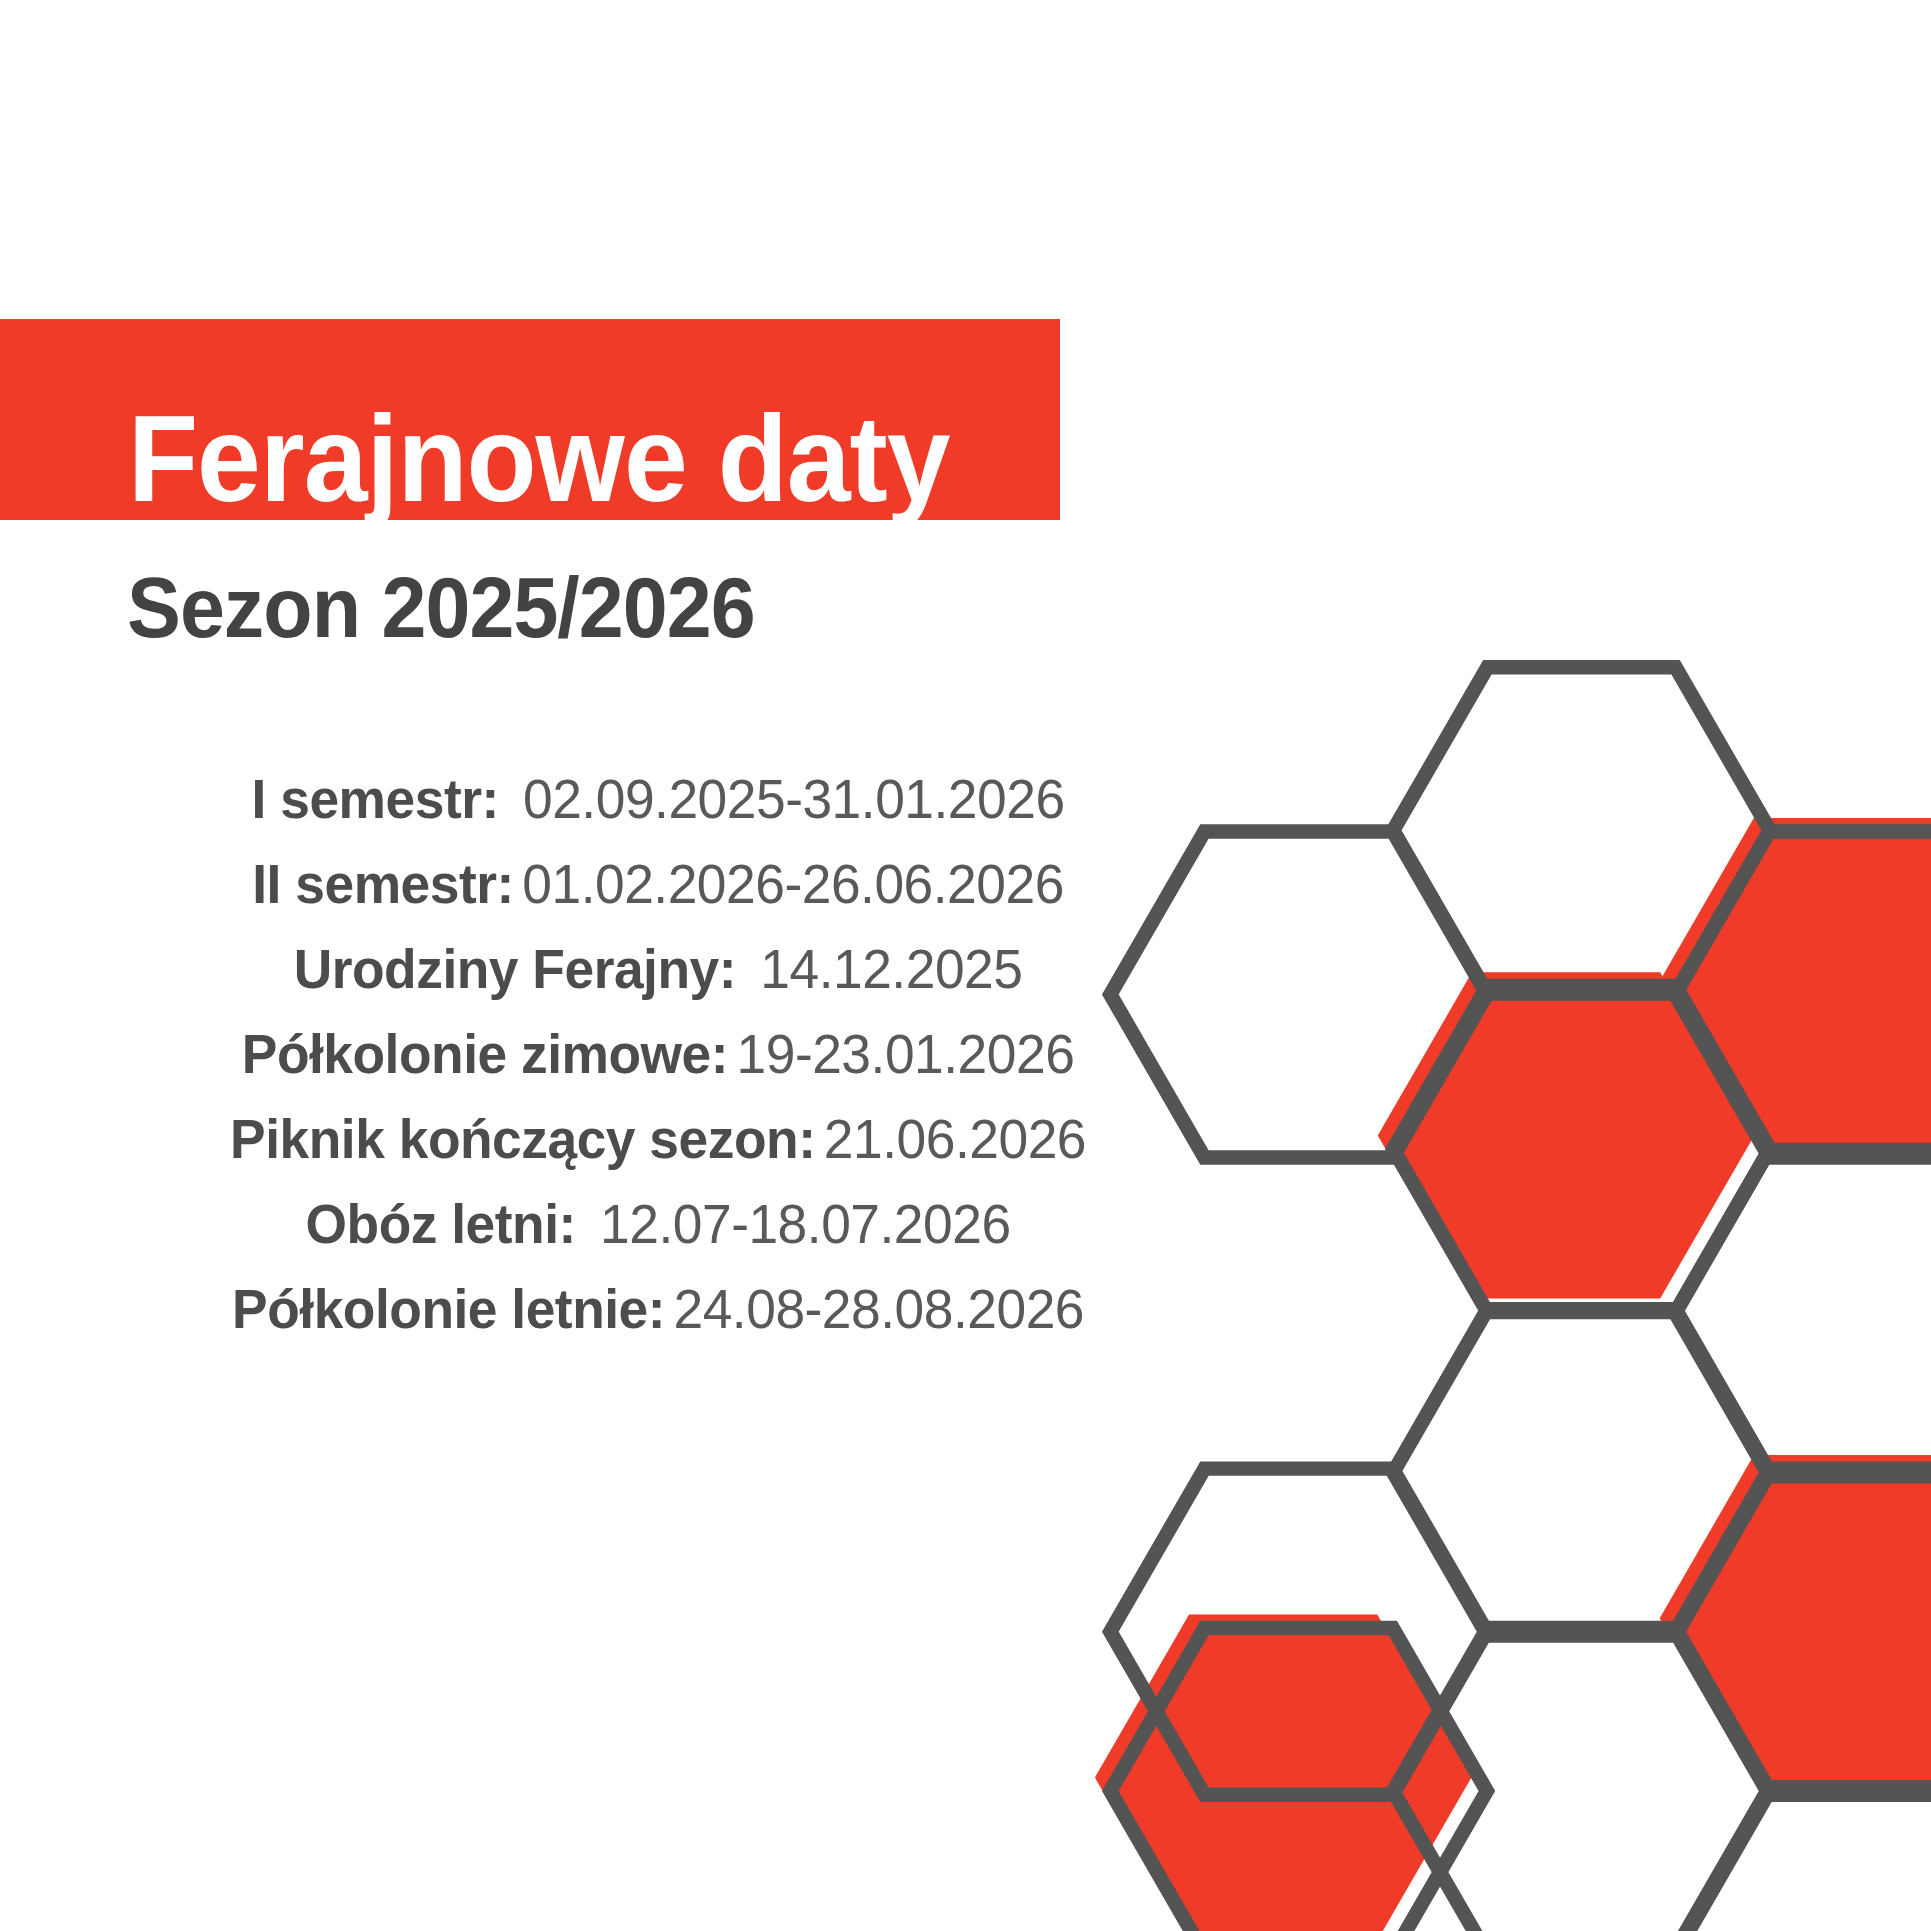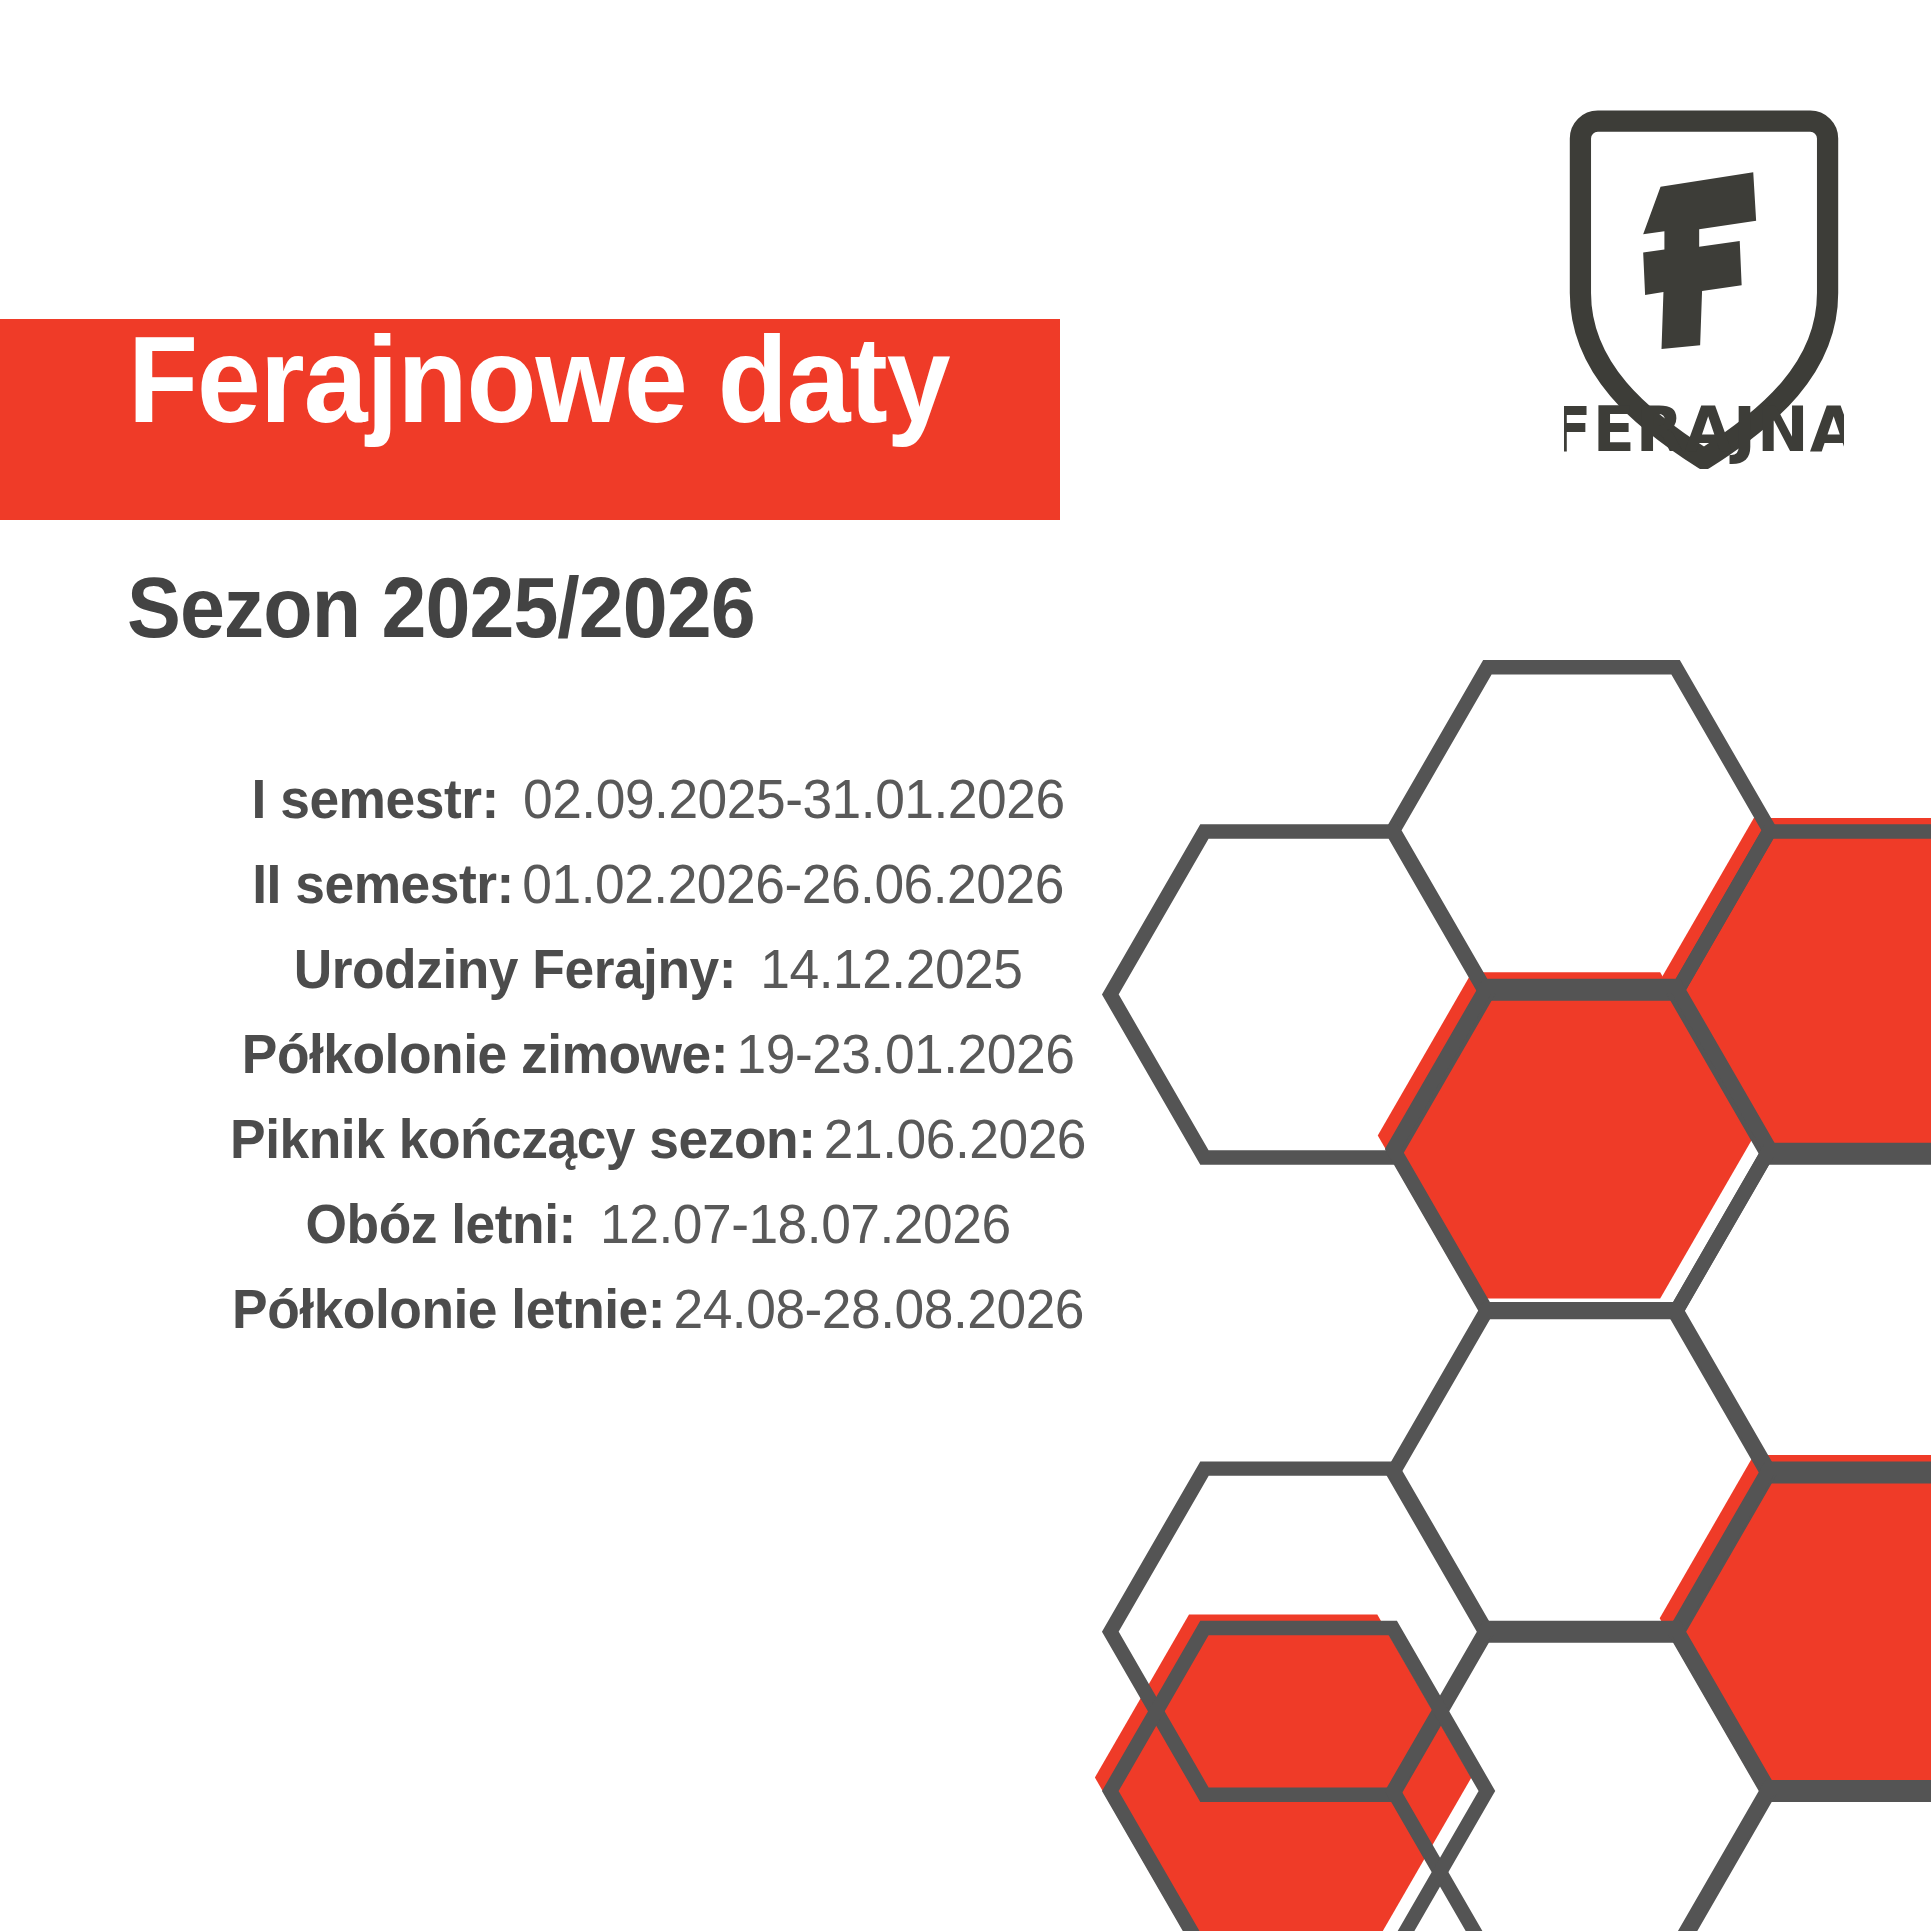--- a/index.html
+++ b/index.html
@@ -15,21 +15,21 @@
   #hexes{position:absolute;left:0;top:0;width:1931px;height:1931px;z-index:1;pointer-events:none;}
 
   
   #logo{position:absolute;left:1564px;top:92px;width:280px;height:377px;z-index:3;}
   #logo svg{display:block;width:280px;height:377px;}
 
   
   #banner{
     position:absolute;left:0;top:319px;width:1060px;height:201px;
     background:#ef3b28;z-index:2;
-    display:flex;align-items:flex-start;
+    display:flex;align-items:flex-end;
   }
   #banner-title{
     color:#ffffff;
     font-size:122px;
     font-weight:bold;
     letter-spacing:-1px;
     line-height:1;
     margin-left:128px;
     transform:scaleX(.94);
     transform-origin:left center;
@@ -112,33 +112,20 @@
       <use href="#hx" x="1345" y="1690"></use>
       <use href="#hx" x="1930" y="1690"></use>
       <use href="#hx" x="2222" y="1525"></use>
       <use href="#hx" x="1638" y="1855"></use>
       <use href="#hx" x="1345" y="1855"></use>
       <use href="#hx" x="2222" y="1855"></use>
       <use href="#hx" x="1930" y="2020"></use>
     </g>
   </svg>
 
-  <div id="logo">
-    <svg viewBox="0 0 290 390">
-
-      <path d="M35 30 h220 a18 18 0 0 1 18 18 v160
-               c0 78 -62 130 -128 172
-               c-66 -42 -128 -94 -128 -172
-               v-160 a18 18 0 0 1 18 -18 z" fill="none" stroke="#3d3d38" stroke-width="22" stroke-linejoin="round" stroke-linecap="round"></path>
-
-      <path d="M100 98 L196 83 L199 133 L140 142 L140 160 L182 154 L184 200 L143 206 L141 262 L101 266 L103 207 L84 210 L82 166 L104 163 L104 144 L82 147 Z" fill="#3d3d38"></path>
-
-      <text x="145" y="372" text-anchor="middle" font-family="'DejaVu Sans',sans-serif" font-size="64" font-weight="bold" letter-spacing="1" fill="#3d3d38">FERAJNA</text>
-    </svg>
-  </div>
 
   <div id="banner">
     <div id="banner-title">Ferajnowe daty</div>
   </div>
 
   <div id="subtitle">Sezon 2025/2026</div>
 
   <div id="dates">
       <div class="date-row"><span class="date-label">I semestr:</span><span class="gap-lg"></span><span class="date-value">02.09.2025-31.01.2026</span></div>
       <div class="date-row"><span class="date-label">II semestr:</span><span class="gap-sm"></span><span class="date-value">01.02.2026-26.06.2026</span></div>

